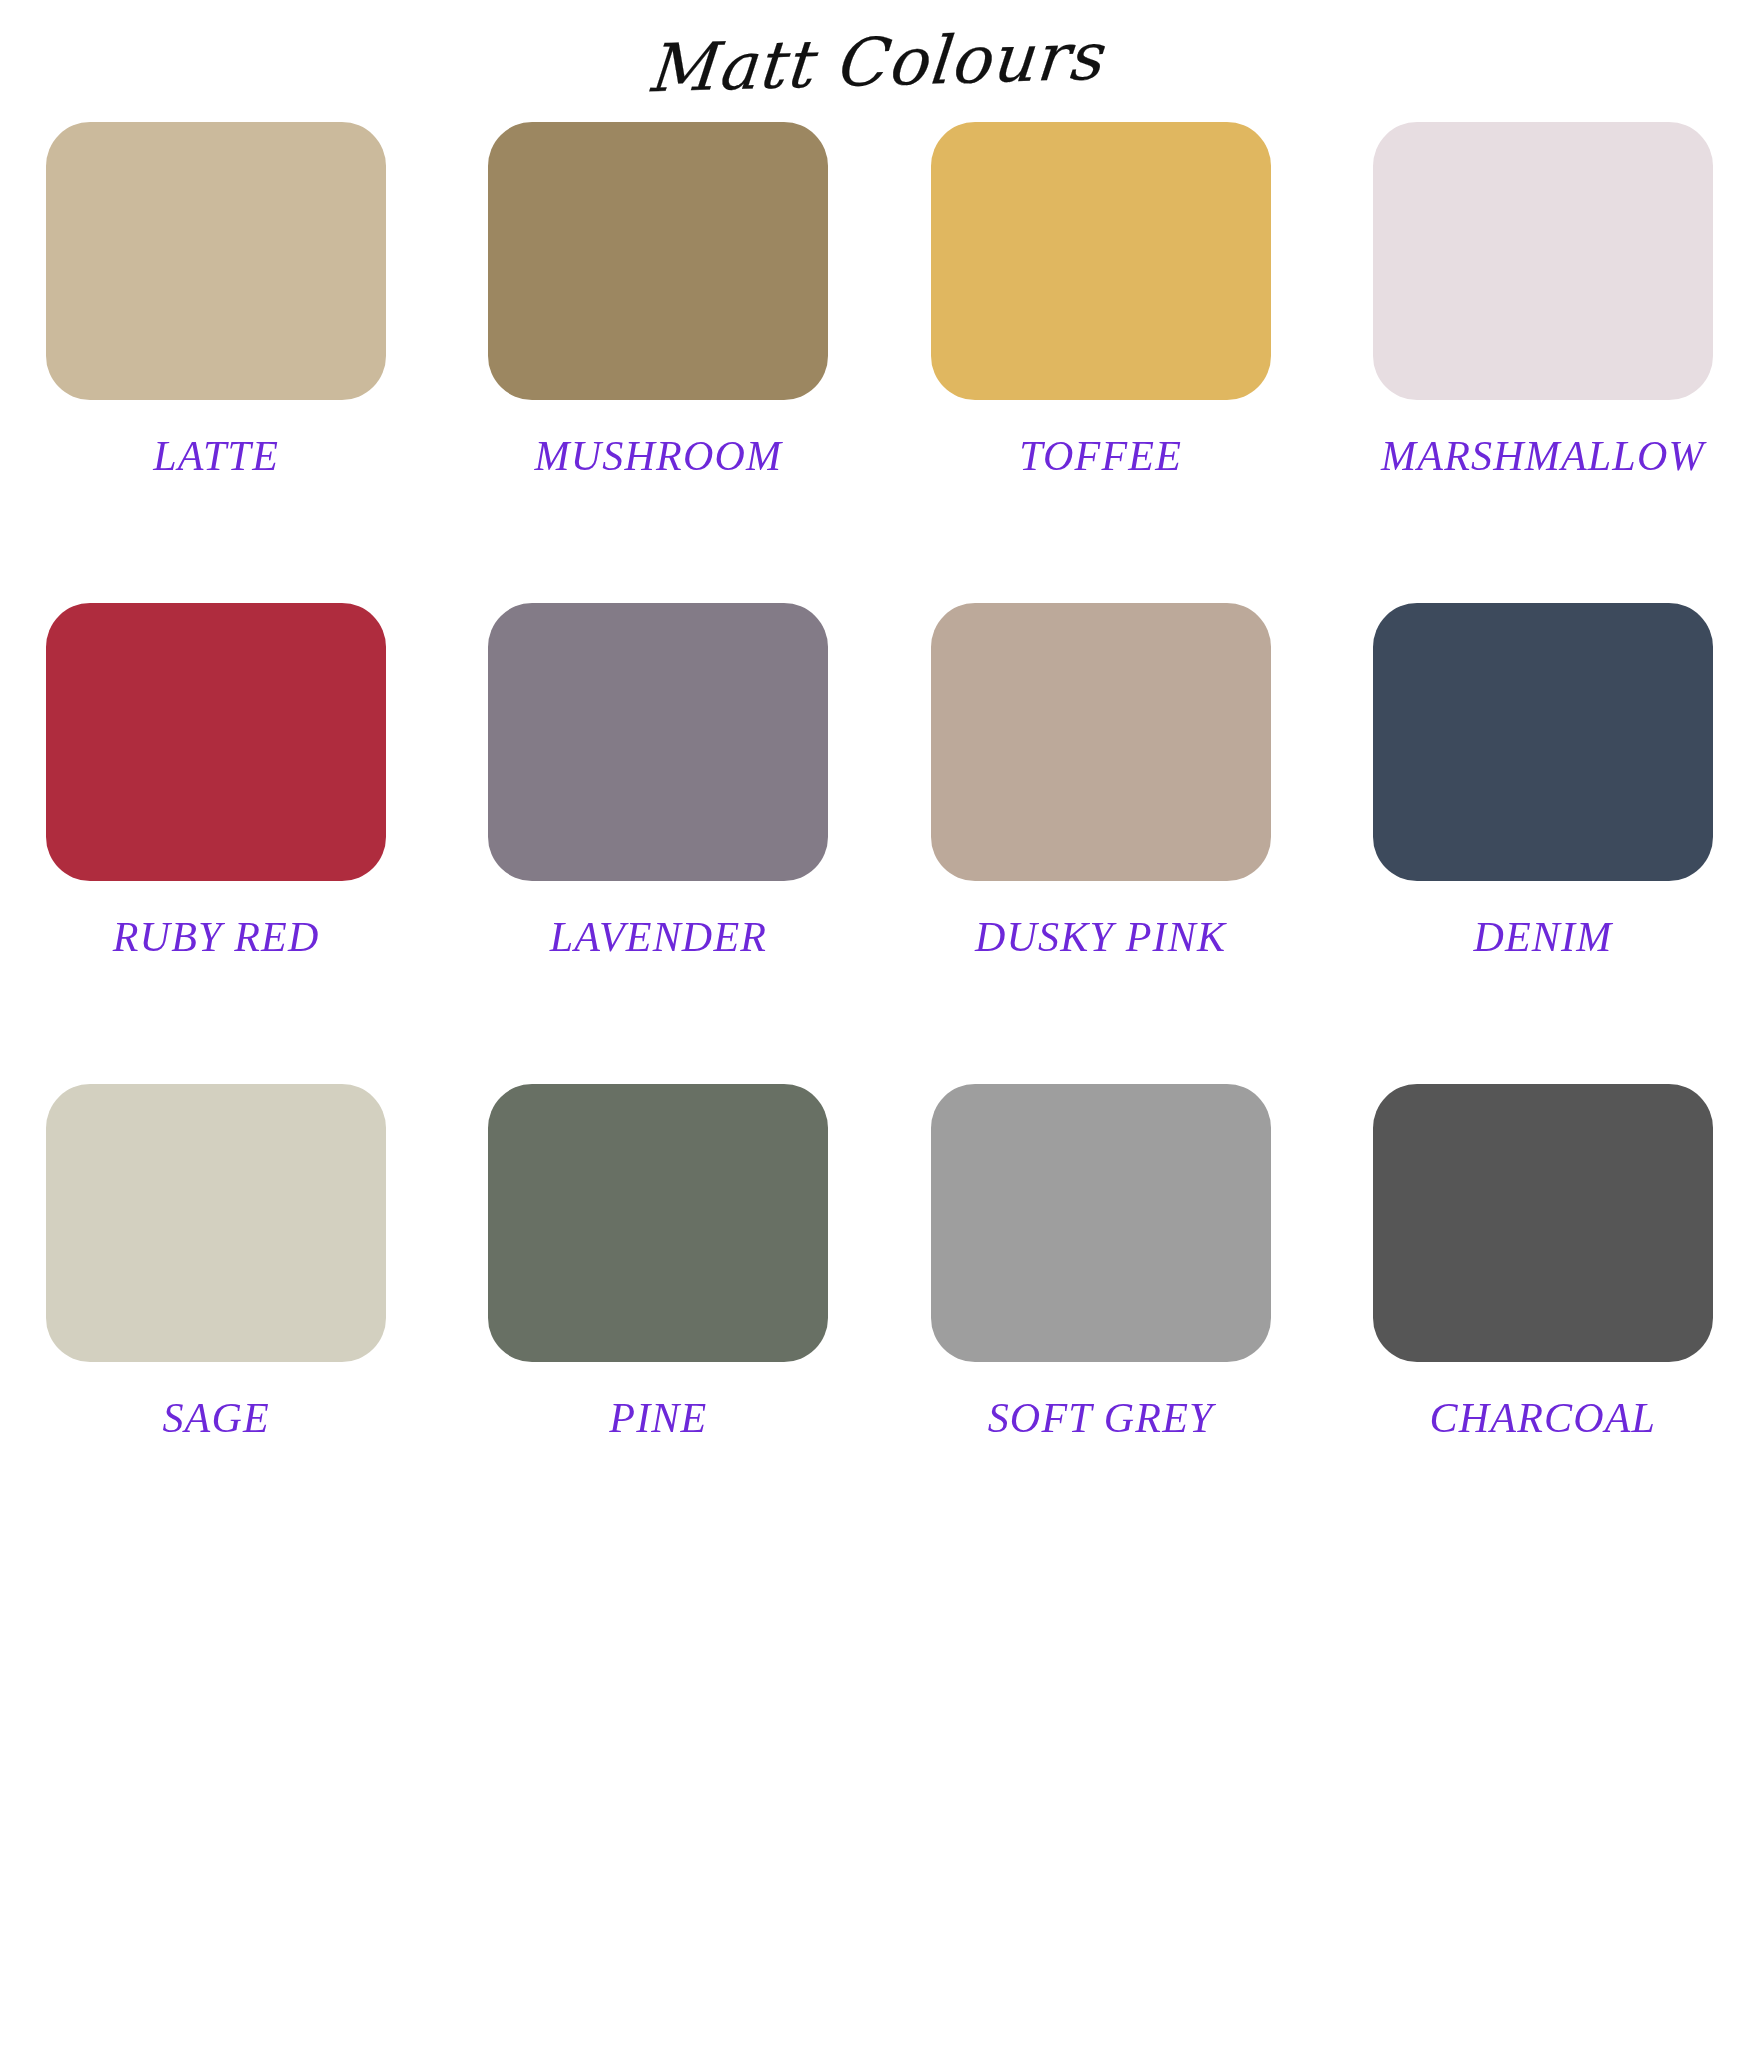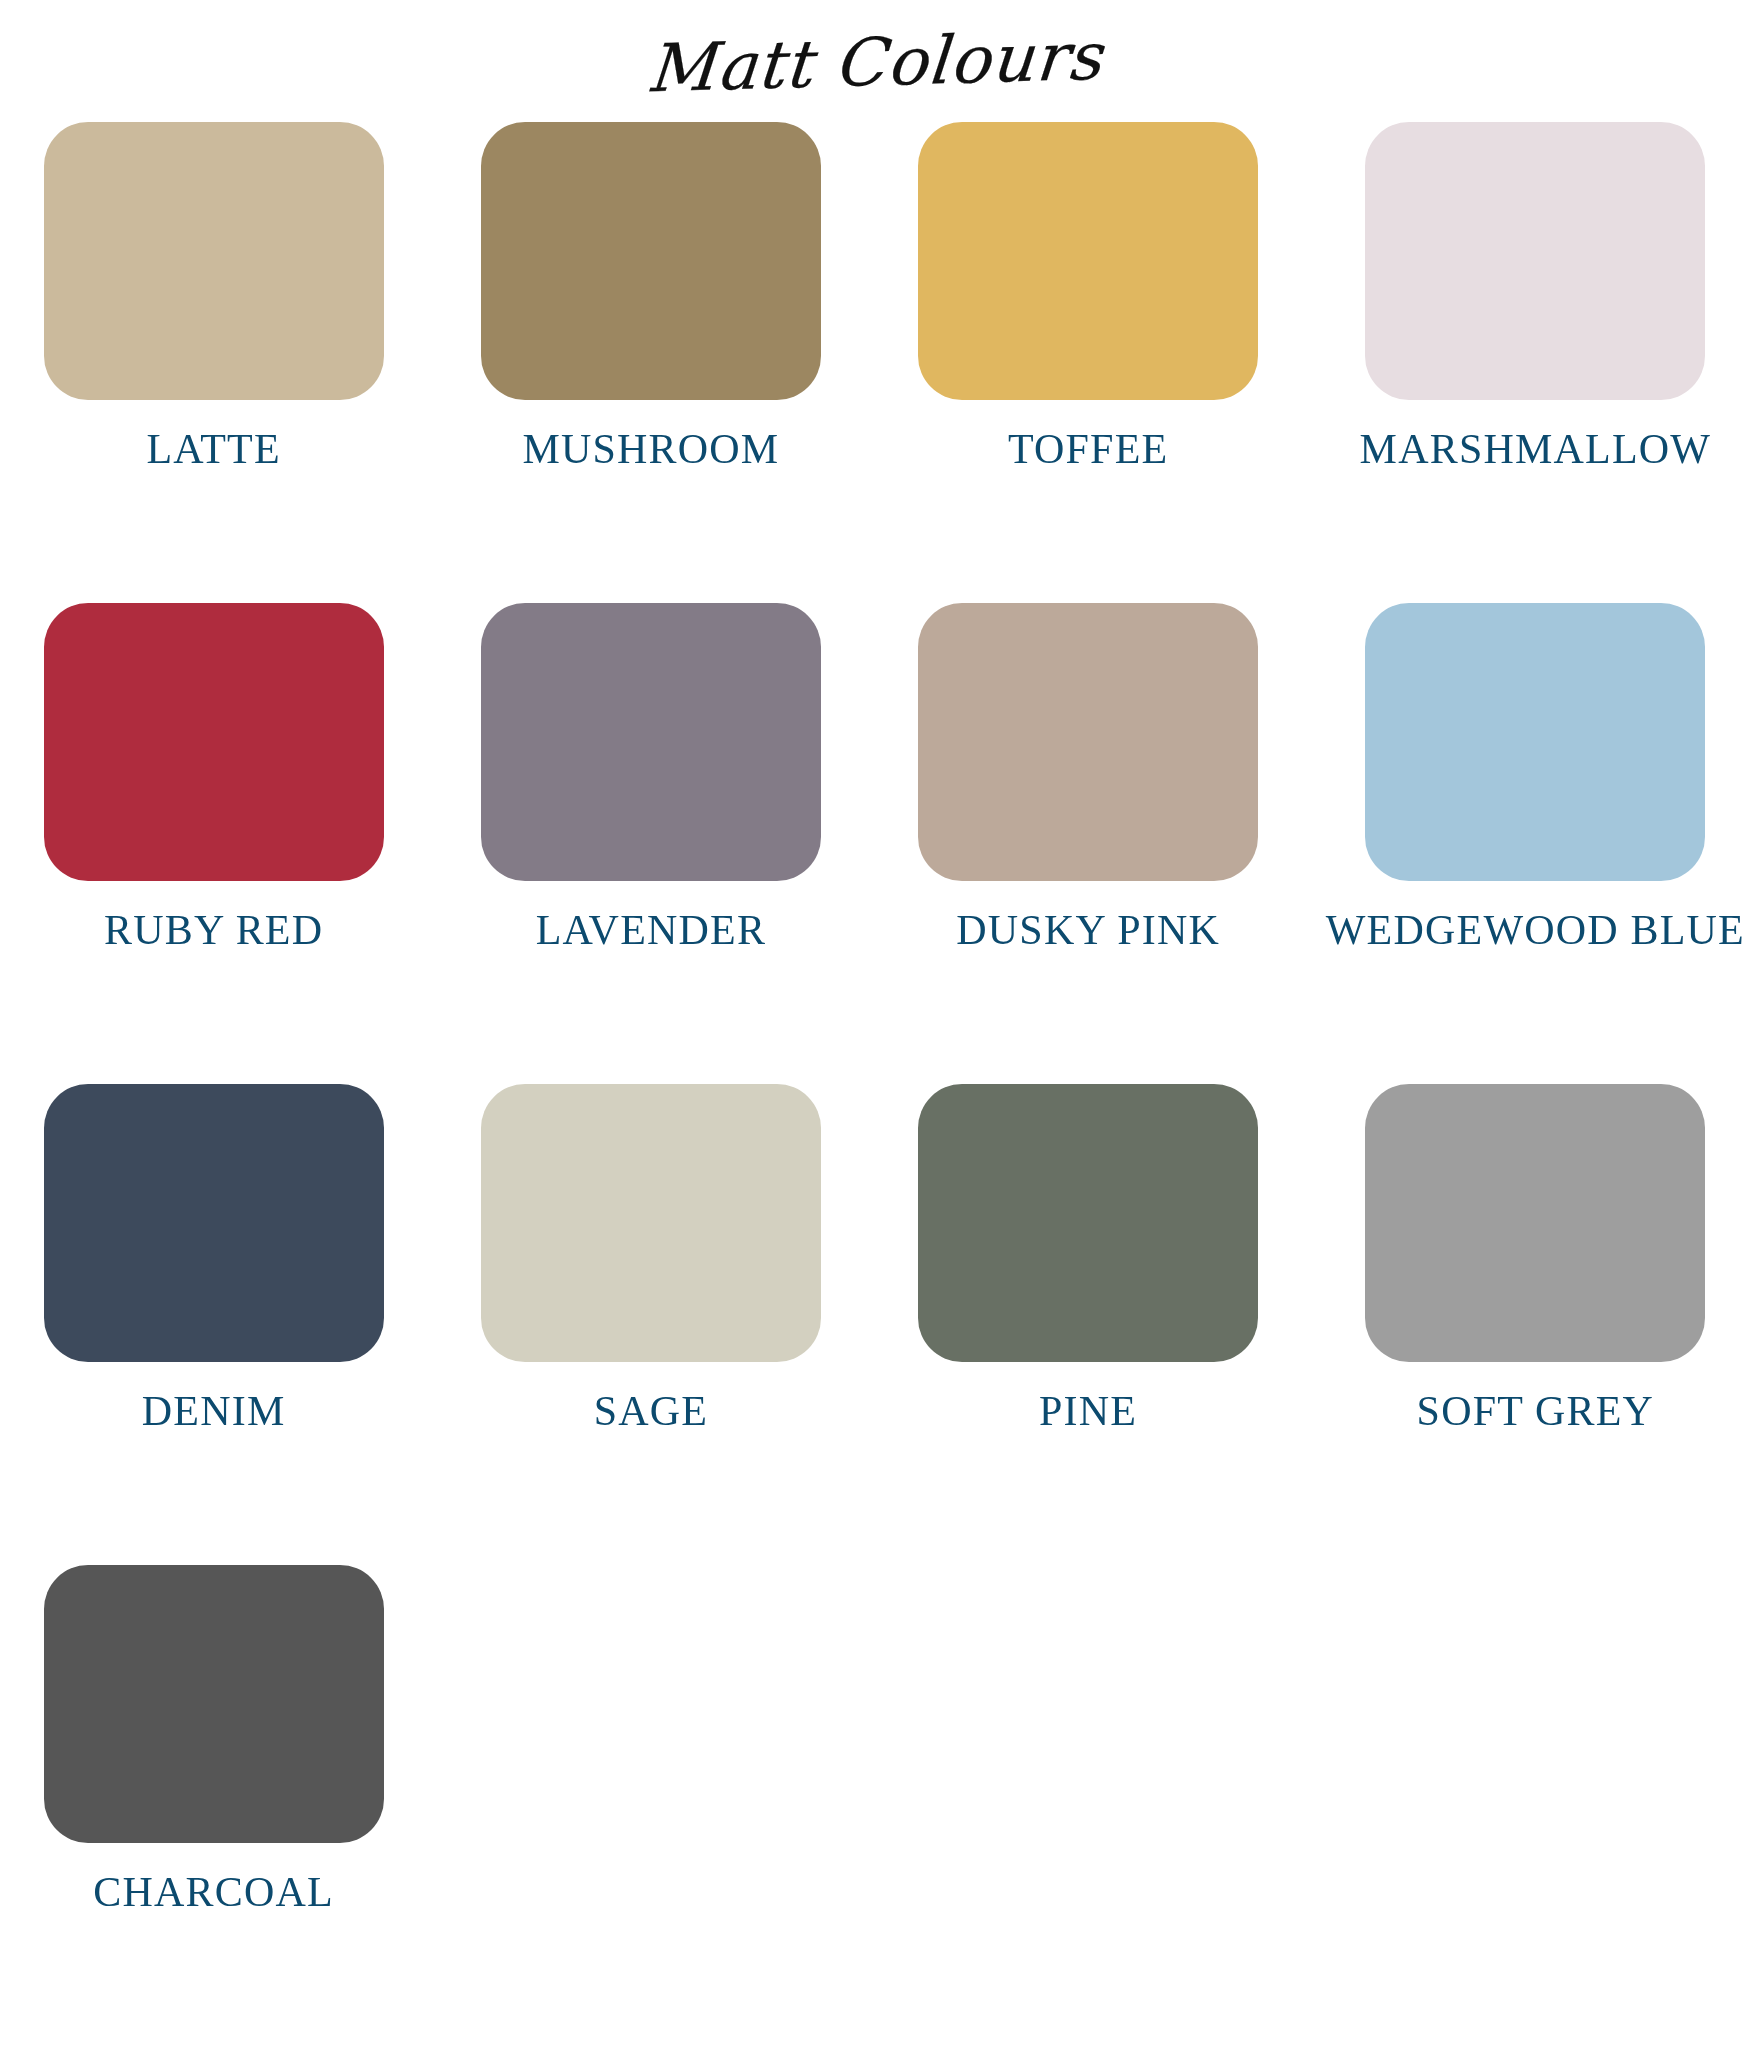--- a/index.html
+++ b/index.html
@@ -57,29 +57,30 @@
   }
 
   .swatch-chip {
     width: 100%;
     max-width: 340px;
     height: 280px;
     border-radius: 44px;
   }
 
   .swatch-label {
-    margin-top: 28px;
+    margin-top: 35px;
     font-family: "Liberation Serif", "DejaVu Serif", serif;
     font-weight: 400;
     font-size: 42px;
     letter-spacing: 1.2px;
-    color: #0c4a6e;
+    color: #6d28d9;
     text-align: center;
     white-space: nowrap;
     line-height: 1;
+    font-style: italic;
   }
 
   
   .row-1 .swatch-chip { height: 278px; }
   .row-2 .swatch-chip { height: 278px; }
   .row-3 .swatch-chip { height: 278px; }
   .row-4 .swatch-chip { height: 278px; }
 </style>
 </head>
 <body>
@@ -120,24 +121,20 @@
     <div class="swatch-chip" style="background-color: rgb(131, 123, 135);"></div>
     <div class="swatch-label">LAVENDER</div>
   </div>
 
   <div class="swatch-cell row-2">
     <div class="swatch-chip" style="background-color: rgb(188, 169, 154);"></div>
     <div class="swatch-label">DUSKY PINK</div>
   </div>
 
 
-  <div class="swatch-cell row-3">
-    <div class="swatch-chip" style="background-color: rgb(163, 198, 219);"></div>
-    <div class="swatch-label">WEDGEWOOD BLUE</div>
-  </div>
 
 
   <div class="swatch-cell row-3">
     <div class="swatch-chip" style="background-color: rgb(61, 74, 92);"></div>
     <div class="swatch-label">DENIM</div>
   </div>
 
   <div class="swatch-cell row-4">
     <div class="swatch-chip" style="background-color: rgb(211, 208, 192);"></div>
     <div class="swatch-label">SAGE</div>

